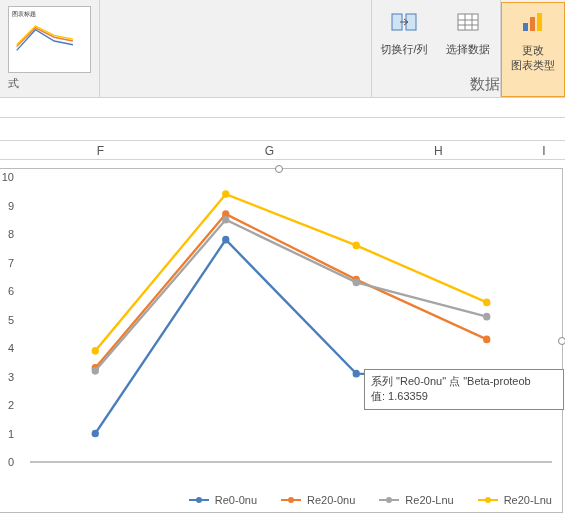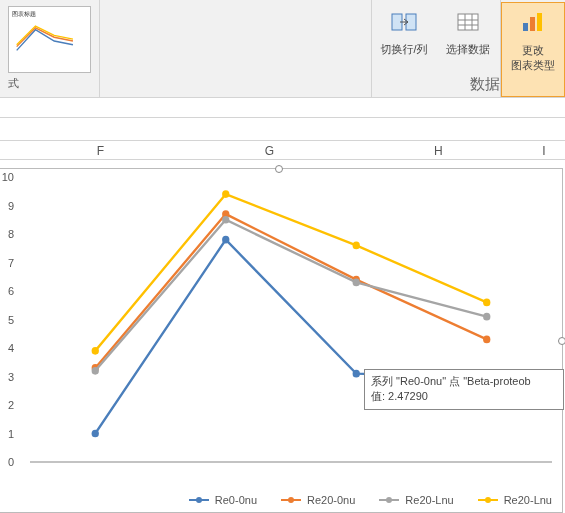--- a/index.html
+++ b/index.html
@@ -315,16 +315,16 @@
           <span>Re20-Lnu</span>
         </div>
         <div class="legend-item">
           <div class="legend-swatch" style="background: rgb(255, 192, 0);"></div>
           <span>Re20-Lnu</span>
         </div>
       </div>
 
     <div class="tooltip">
       <div>系列 "Re0-0nu" 点 "Beta-proteob</div>
-      <div>值: 2.47290</div>
+      <div>值: 1.63359</div>
     </div>
   </div>
 </div>
 
 </body></html>

